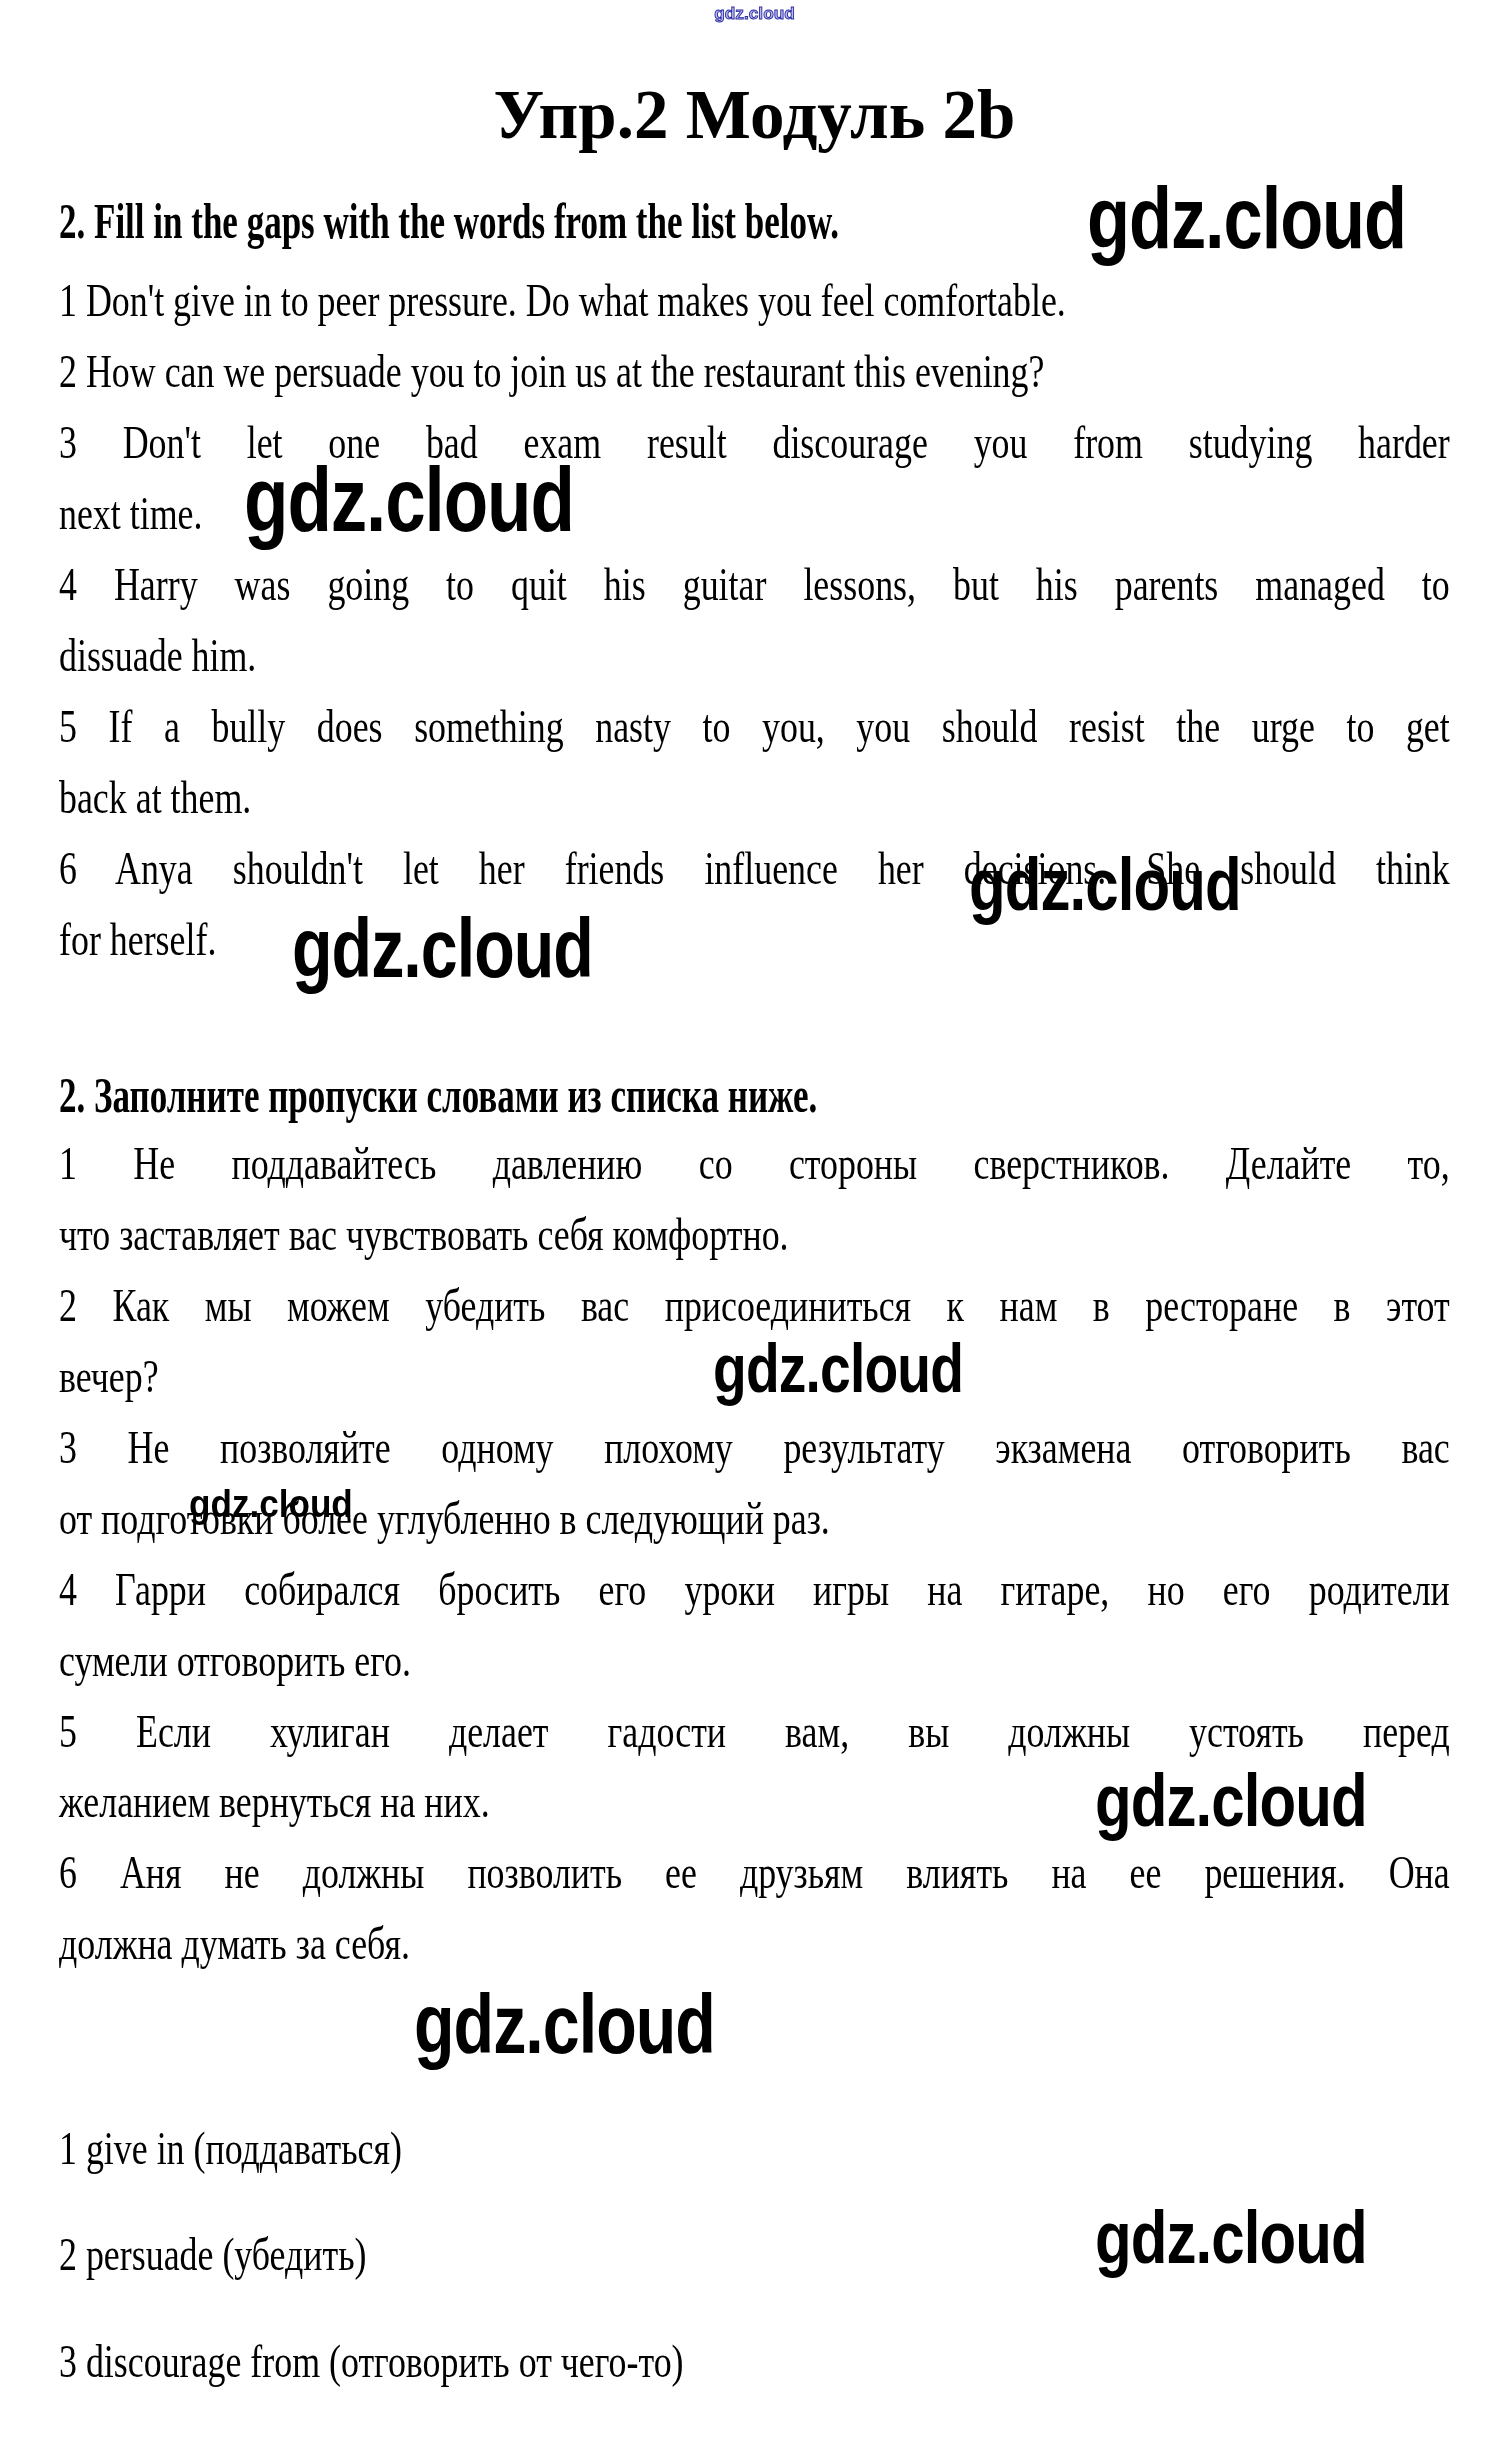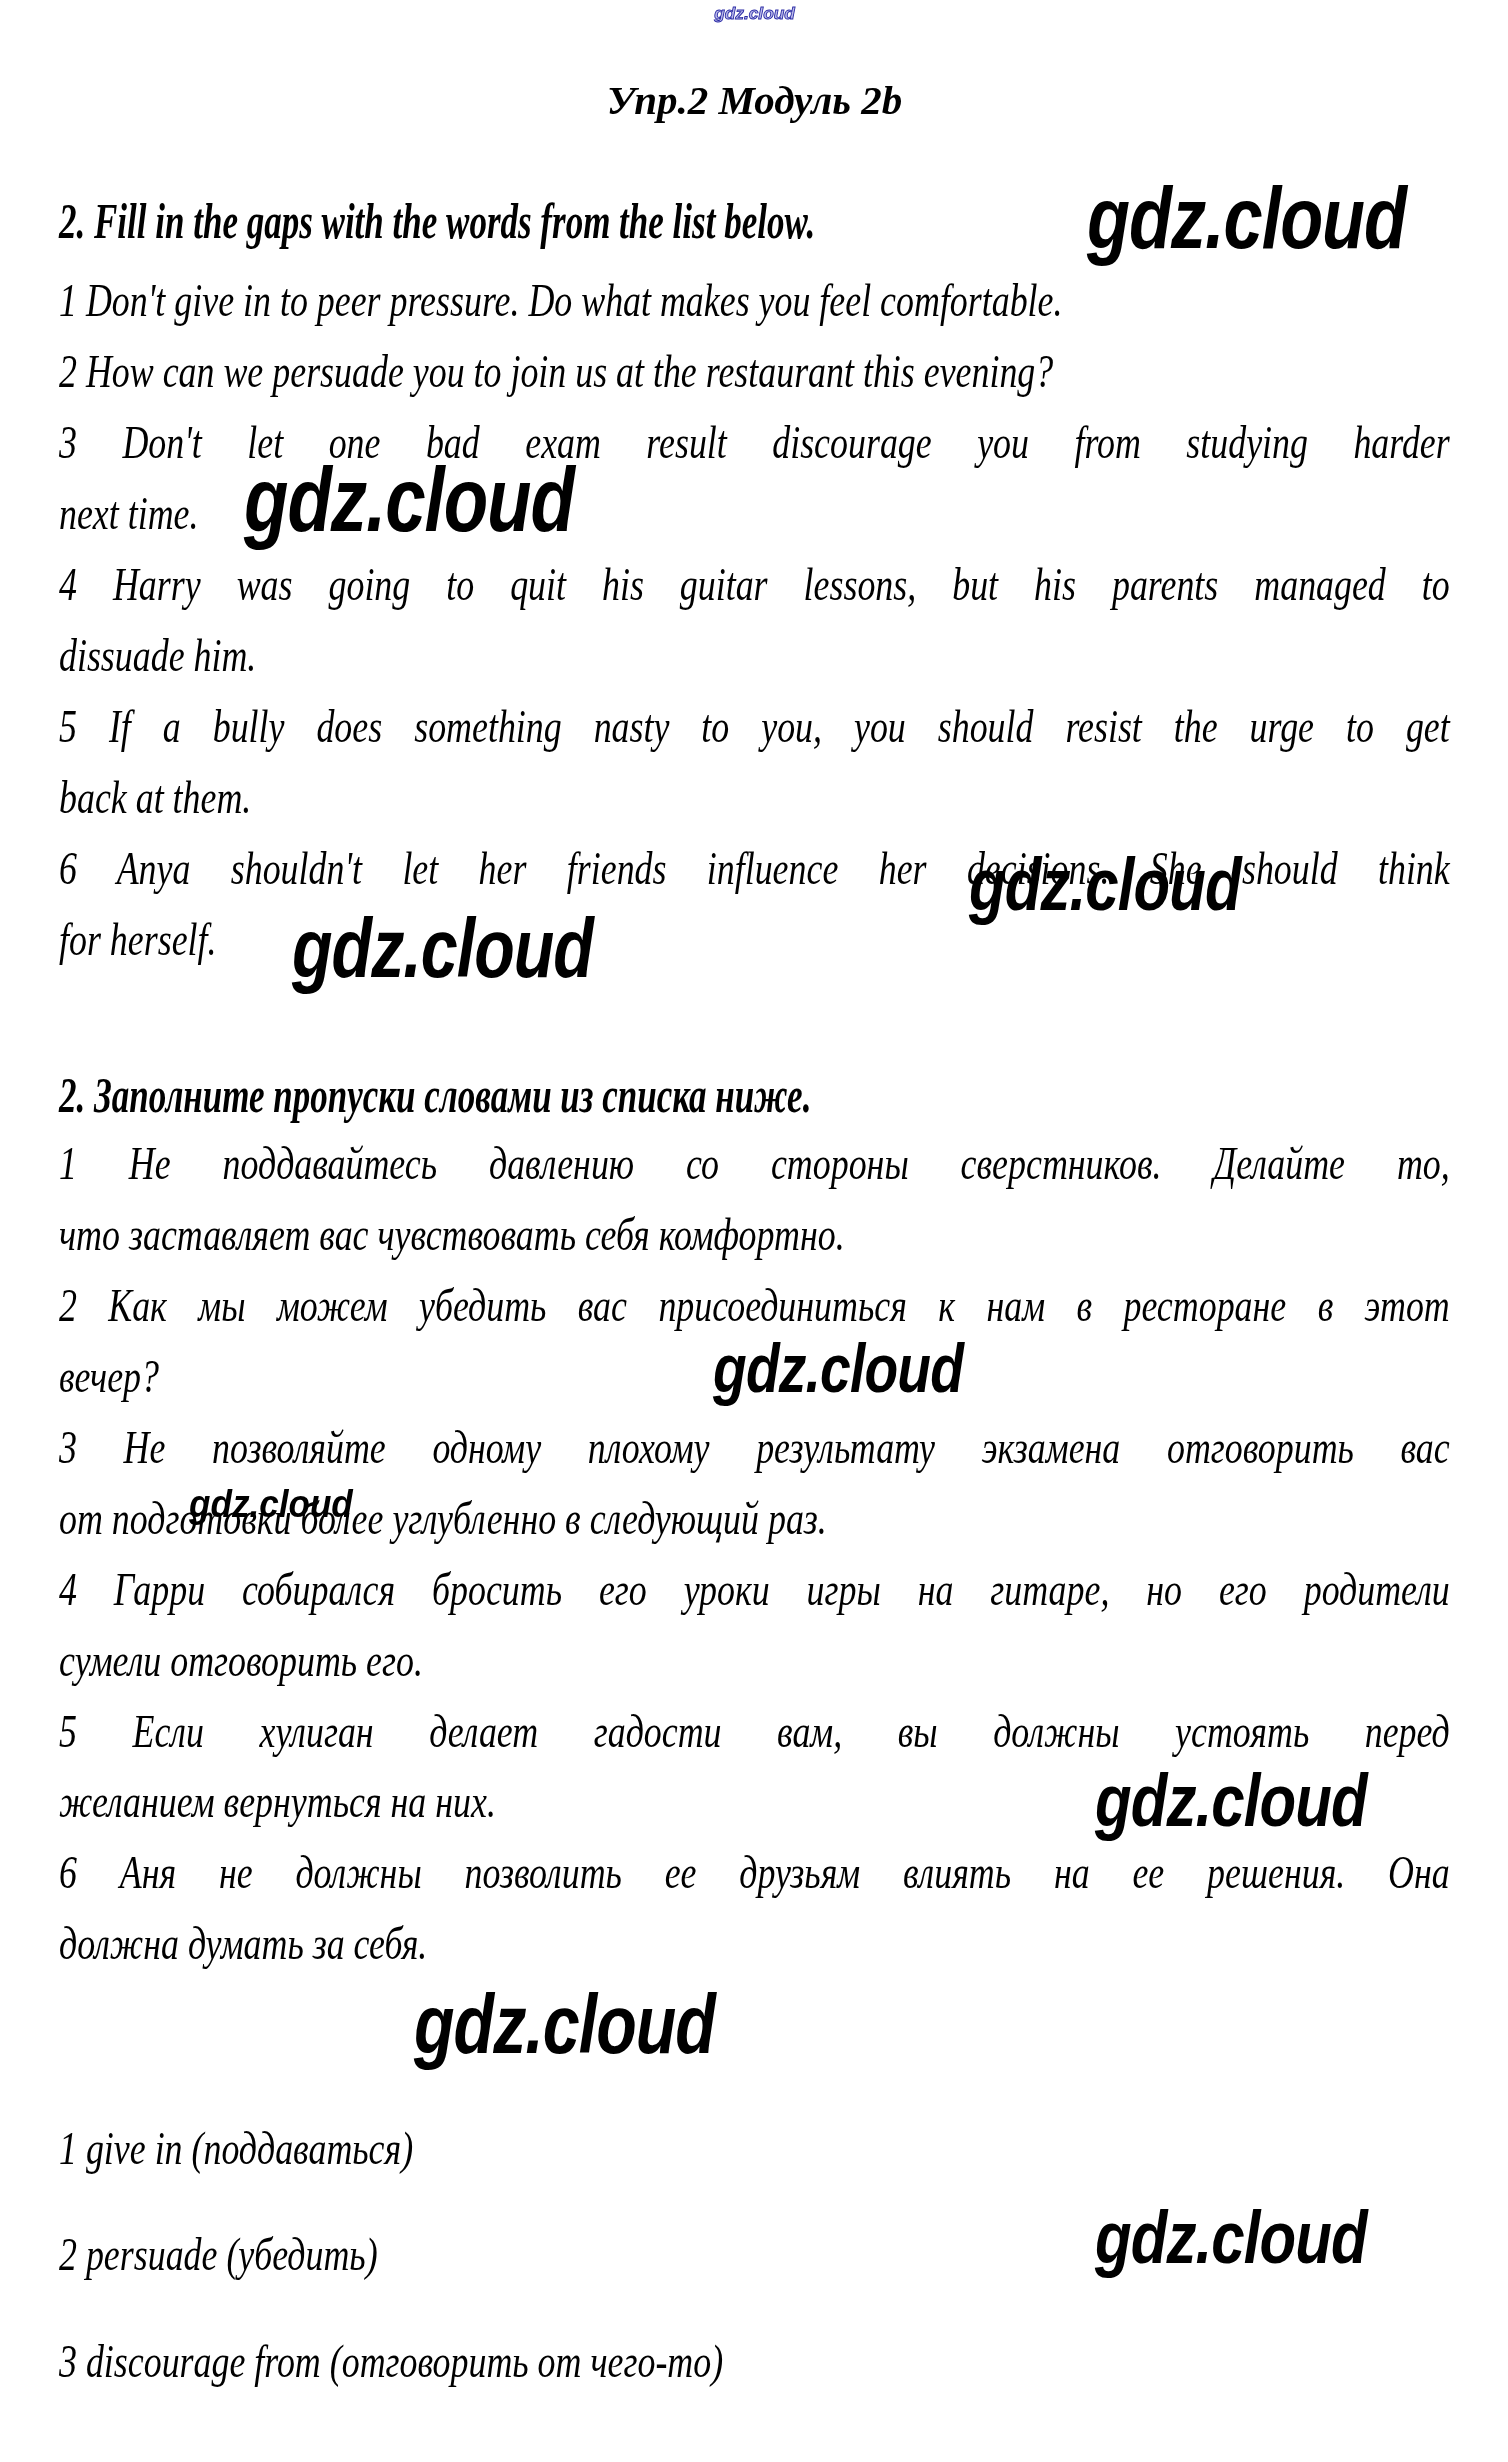--- a/index.html
+++ b/index.html
@@ -4,21 +4,20 @@
 <style>
   html,body{margin:0;padding:0;background:#ffffff;}
   #page{
     position:relative;
     width:1509px;
     height:2462px;
     background:#ffffff;
     overflow:hidden;
     font-family:"Liberation Serif", serif;
     color:#000;
-    font-style:italic;
   }
   
   .ln{
     position:absolute;
     left:59px;
     width:1783px;
     transform:scaleX(0.78);
     transform-origin:0 0;
     font-size:46px;
     line-height:1.05;
@@ -36,21 +35,21 @@
     font-size:50px;
     font-weight:bold;
     line-height:1.05;
     color:#000;
   }
   .title{
     position:absolute;
     left:59px;
     width:1391px;
     text-align:center;
-    font-size:41px;
+    font-size:69px;
     font-weight:bold;
     line-height:1.05;
     color:#000;
   }
   
   .wm{
     position:absolute;
     font-family:"Liberation Sans", sans-serif;
     font-weight:bold;
     color:#000;

